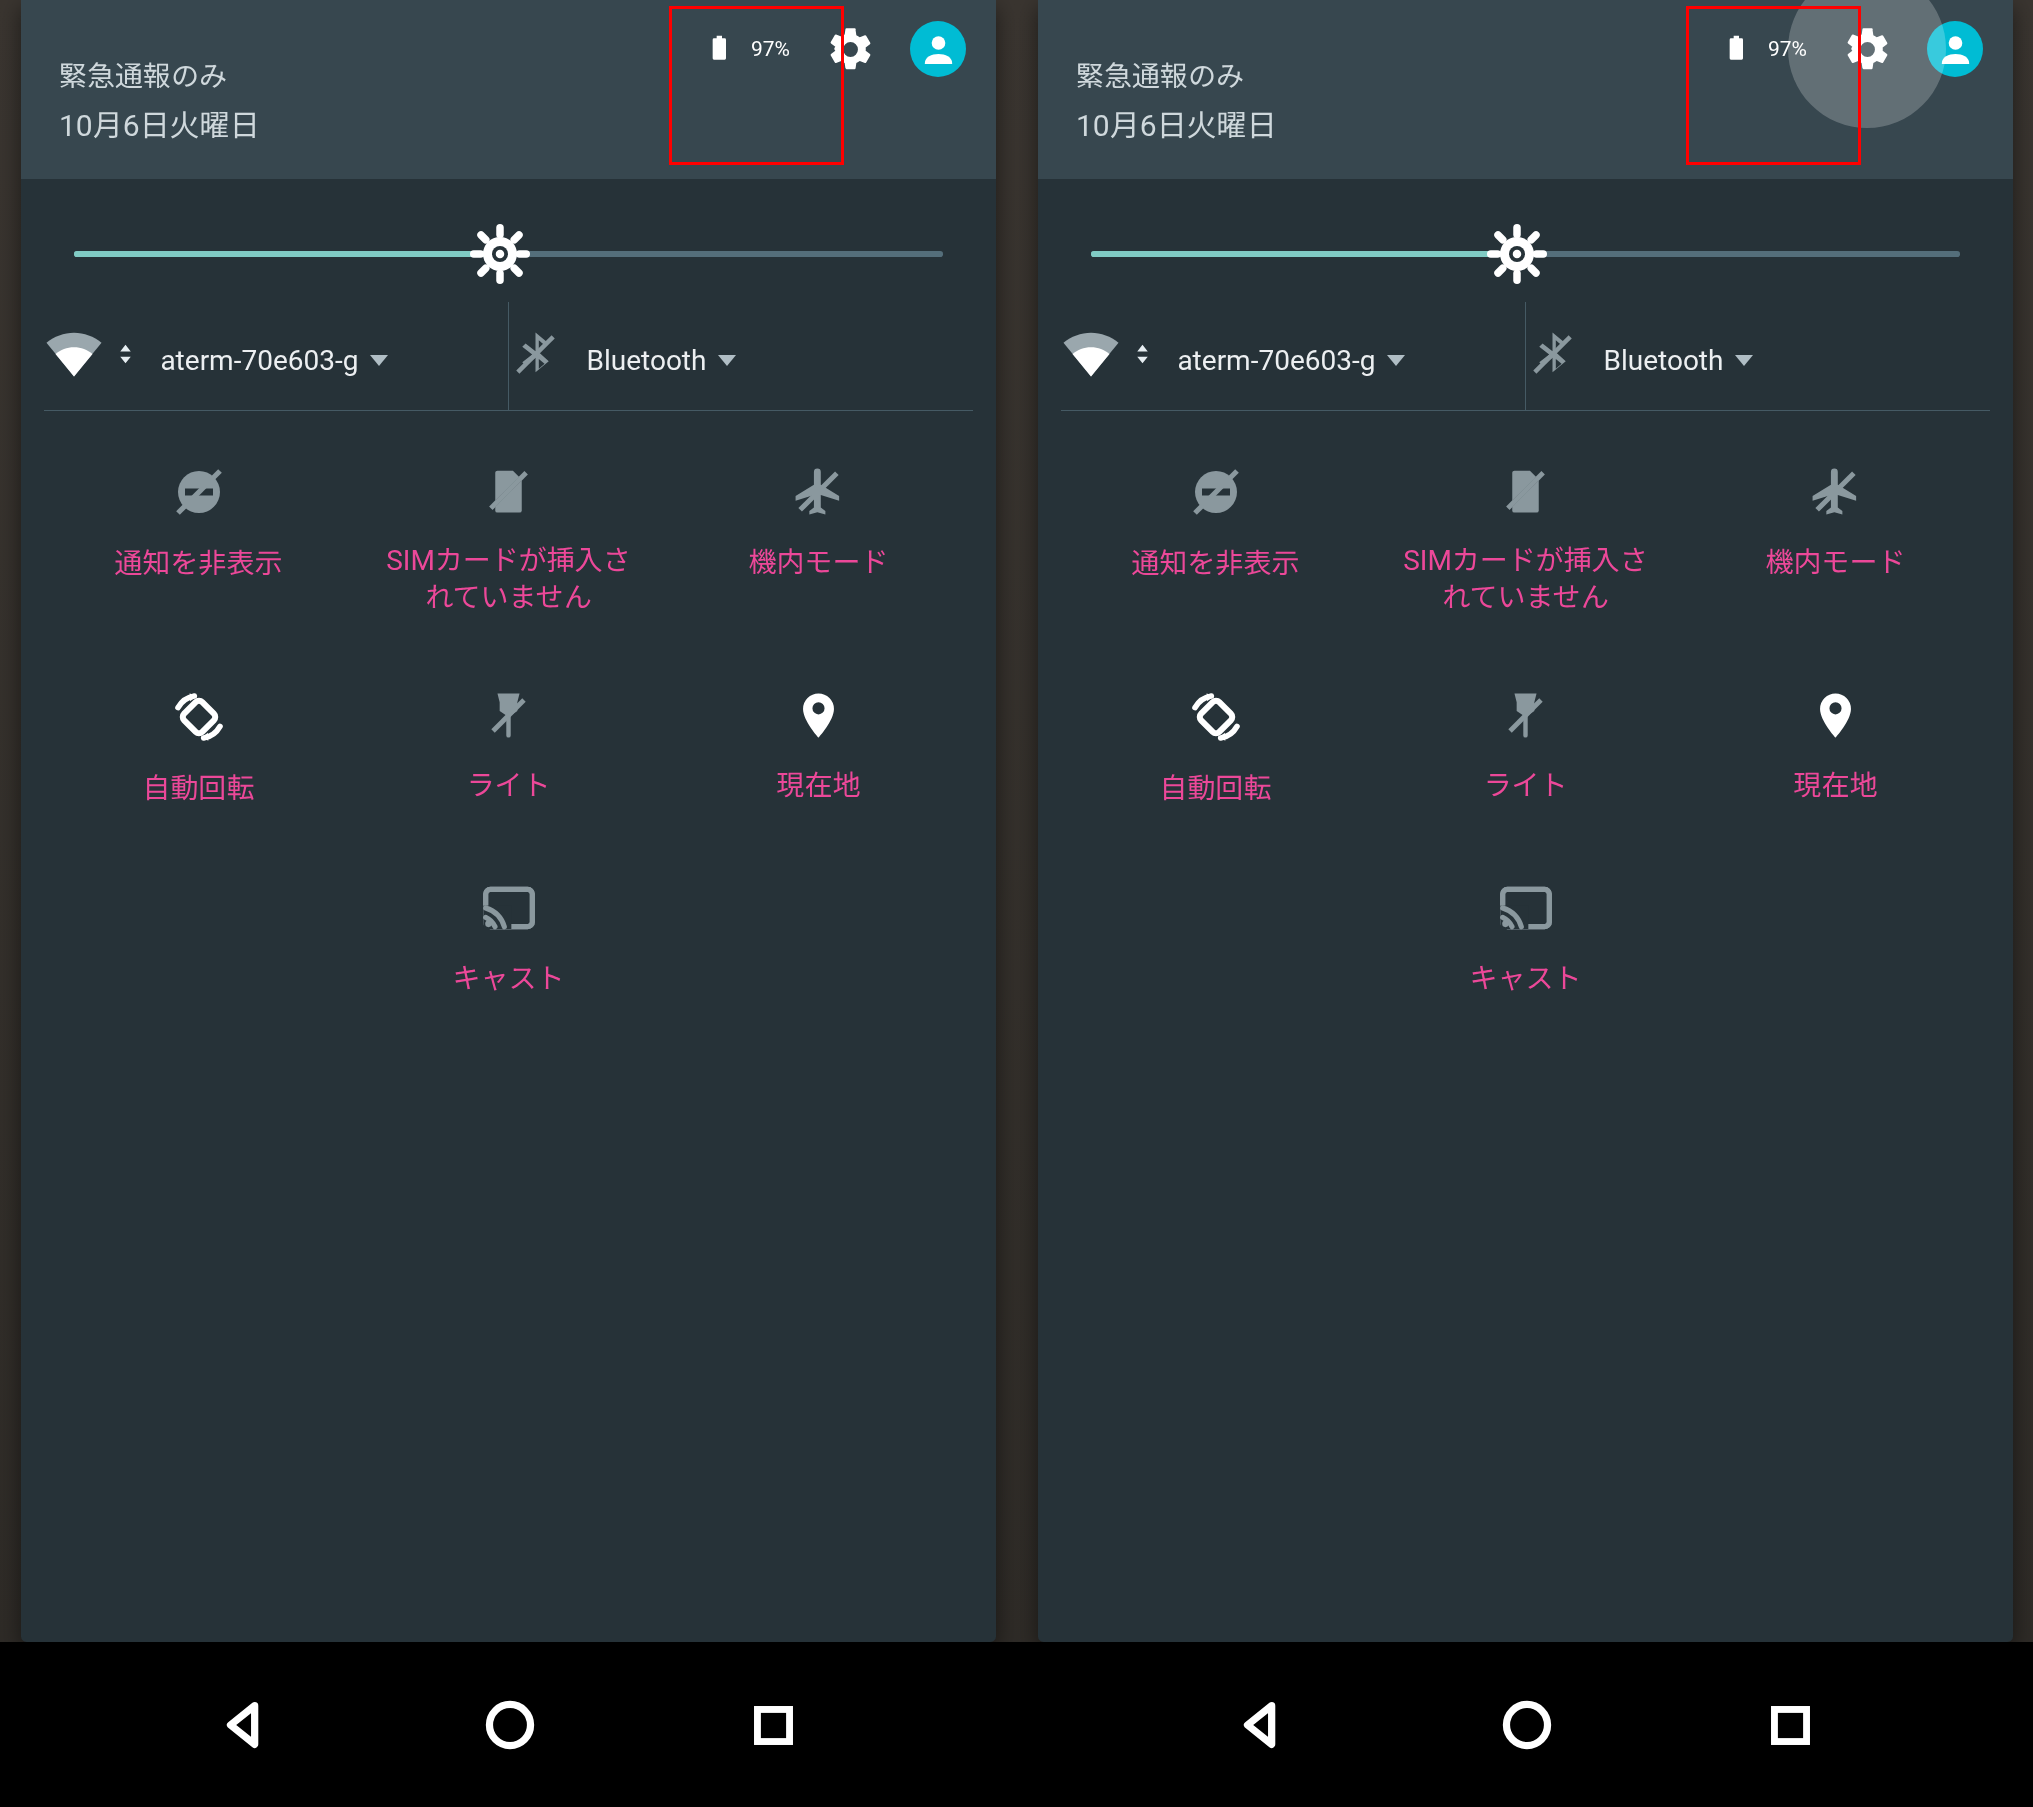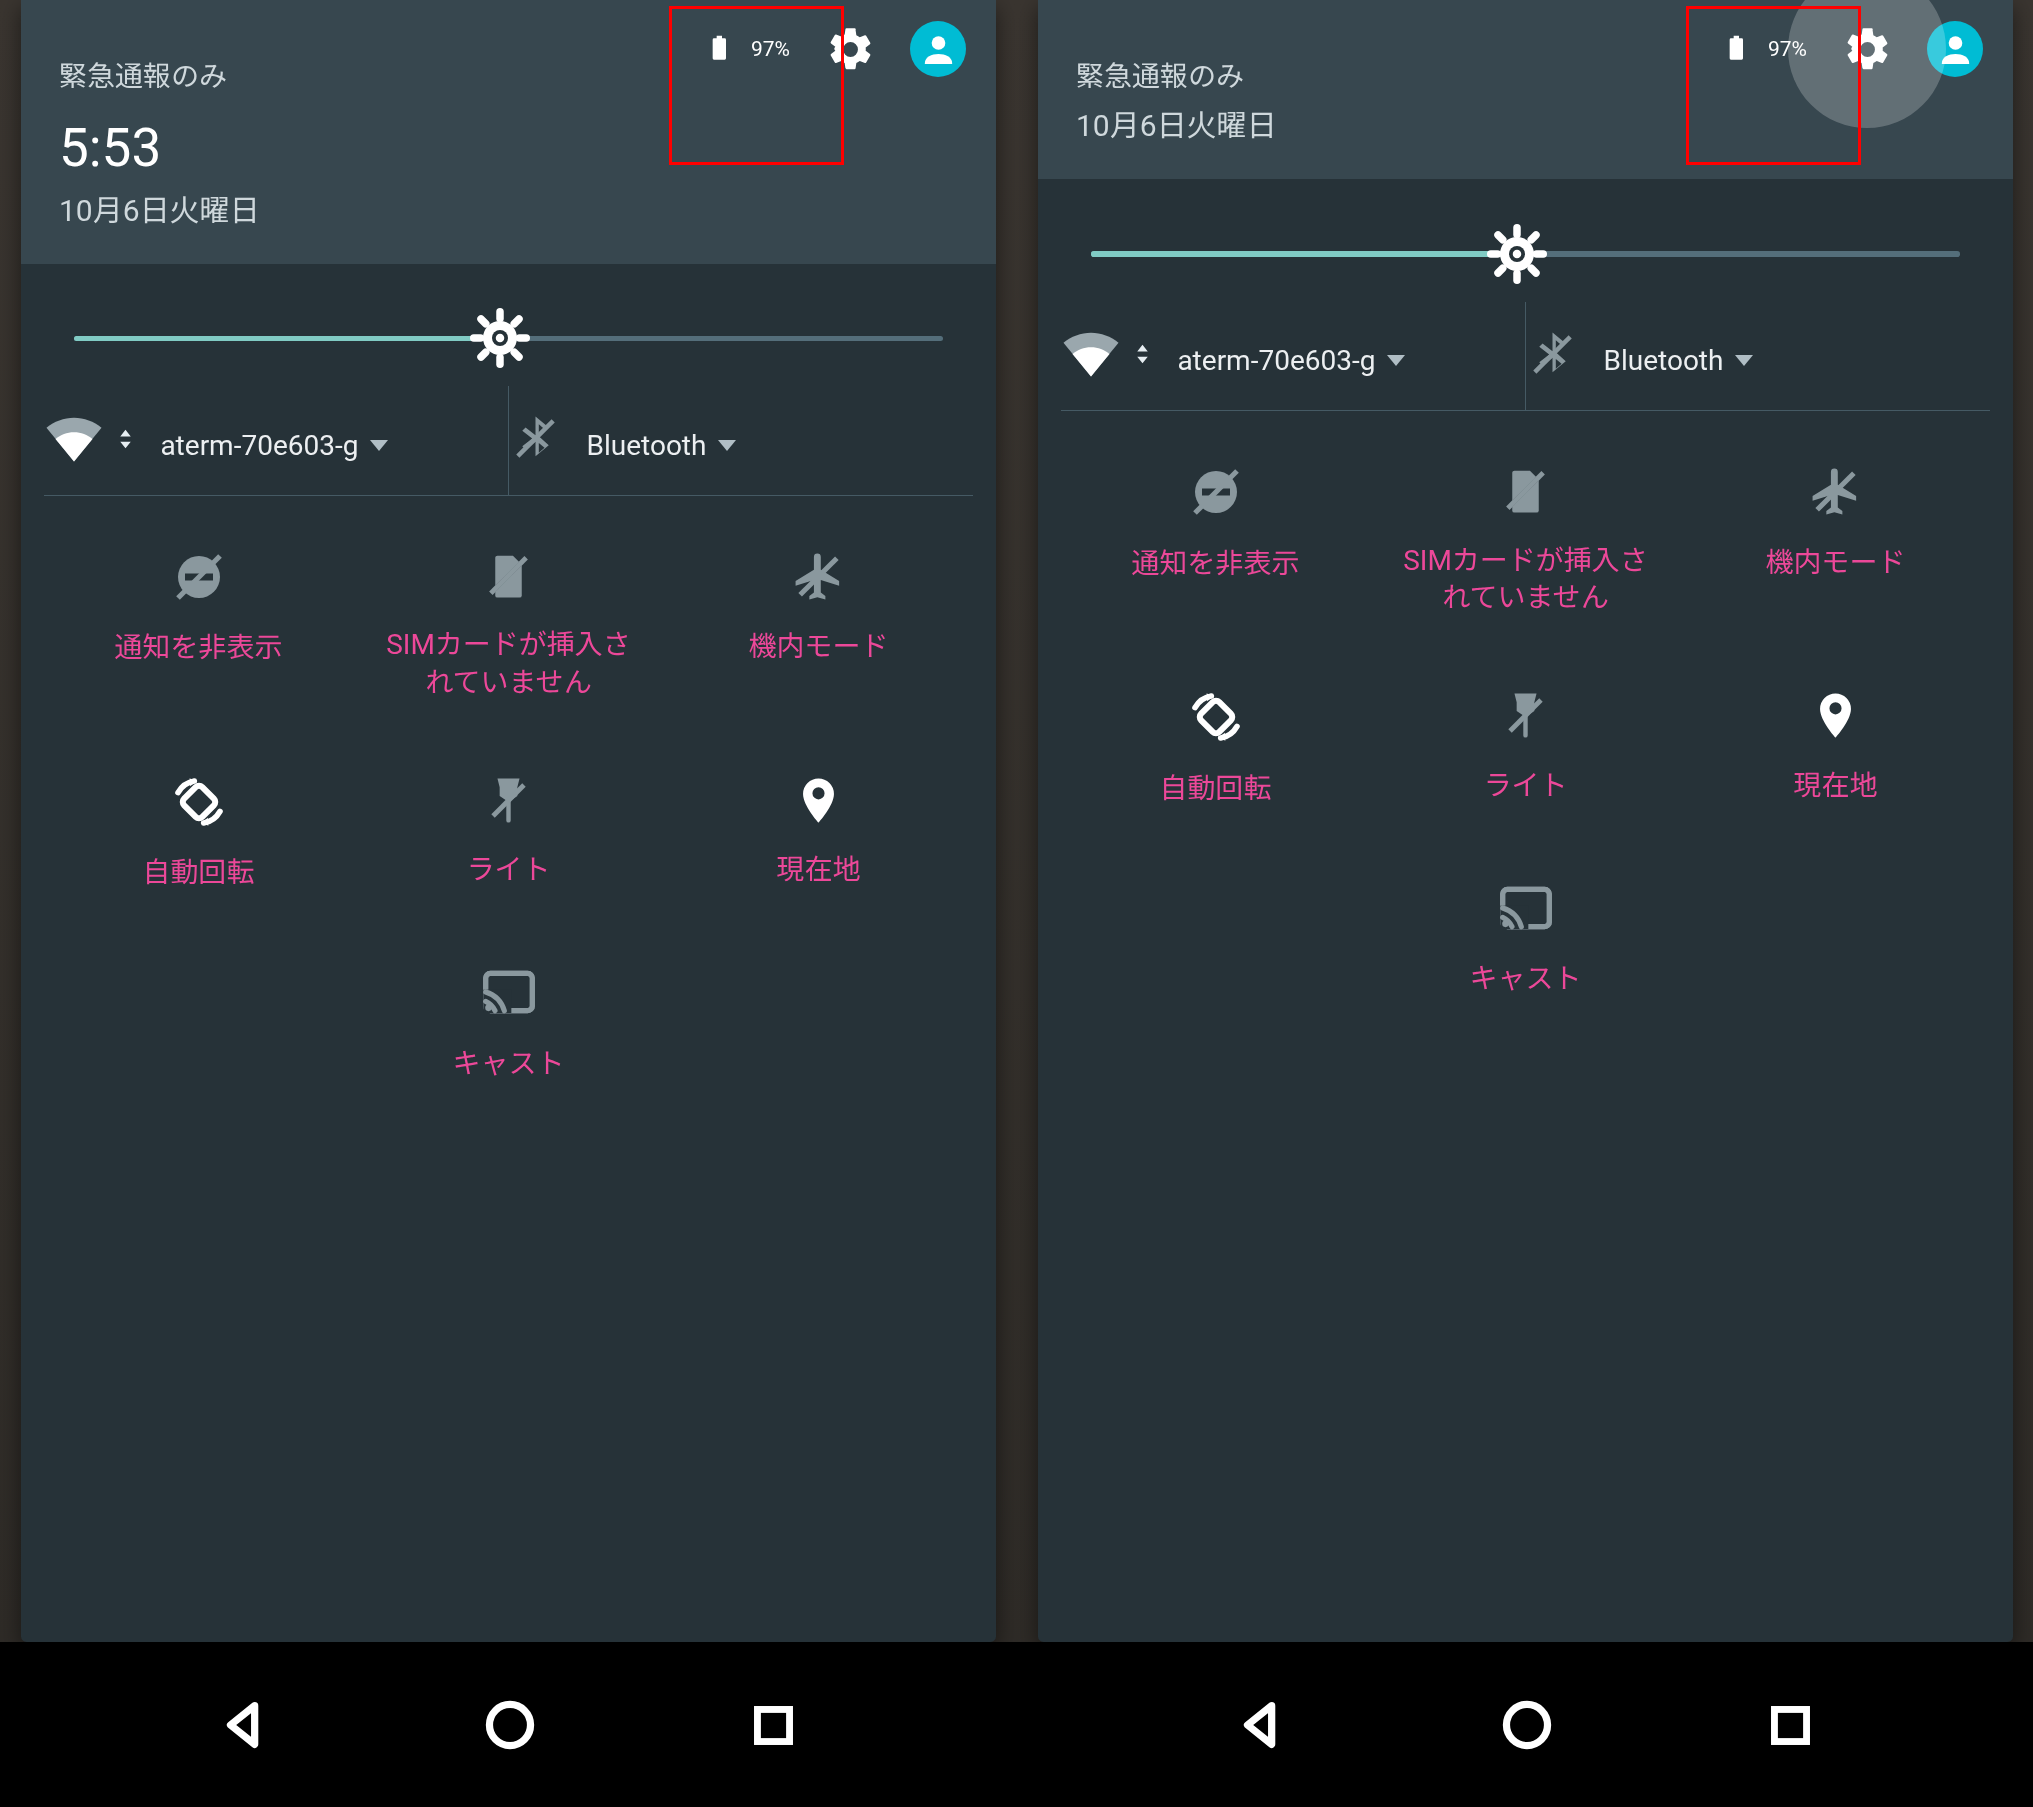--- a/index.html
+++ b/index.html
@@ -158,21 +158,20 @@
             </div>
             <div class="avatar">
               <span>
                   <svg viewBox="0 0 24 24" width="41" height="41">
                     <use href="#i-person"></use>
                   </svg>
                 </span>
             </div>
           </div>
         </div>
-        <div class="time">5:53</div>
         <div class="date">10月6日火曜日</div>
         <div class="redbox" style="left:648px;top:5.6px;width:169px;height:153px;"></div>
       </div>
 
       <div class="bright">
         <div class="bright-track">
           <div class="bright-fill" style="width:49%;"></div>
           <div class="bright-thumb" style="left:49%;">
             <span><svg viewBox="0 0 24 24" width="60" height="60">
                   <use href="#i-sun"></use>

